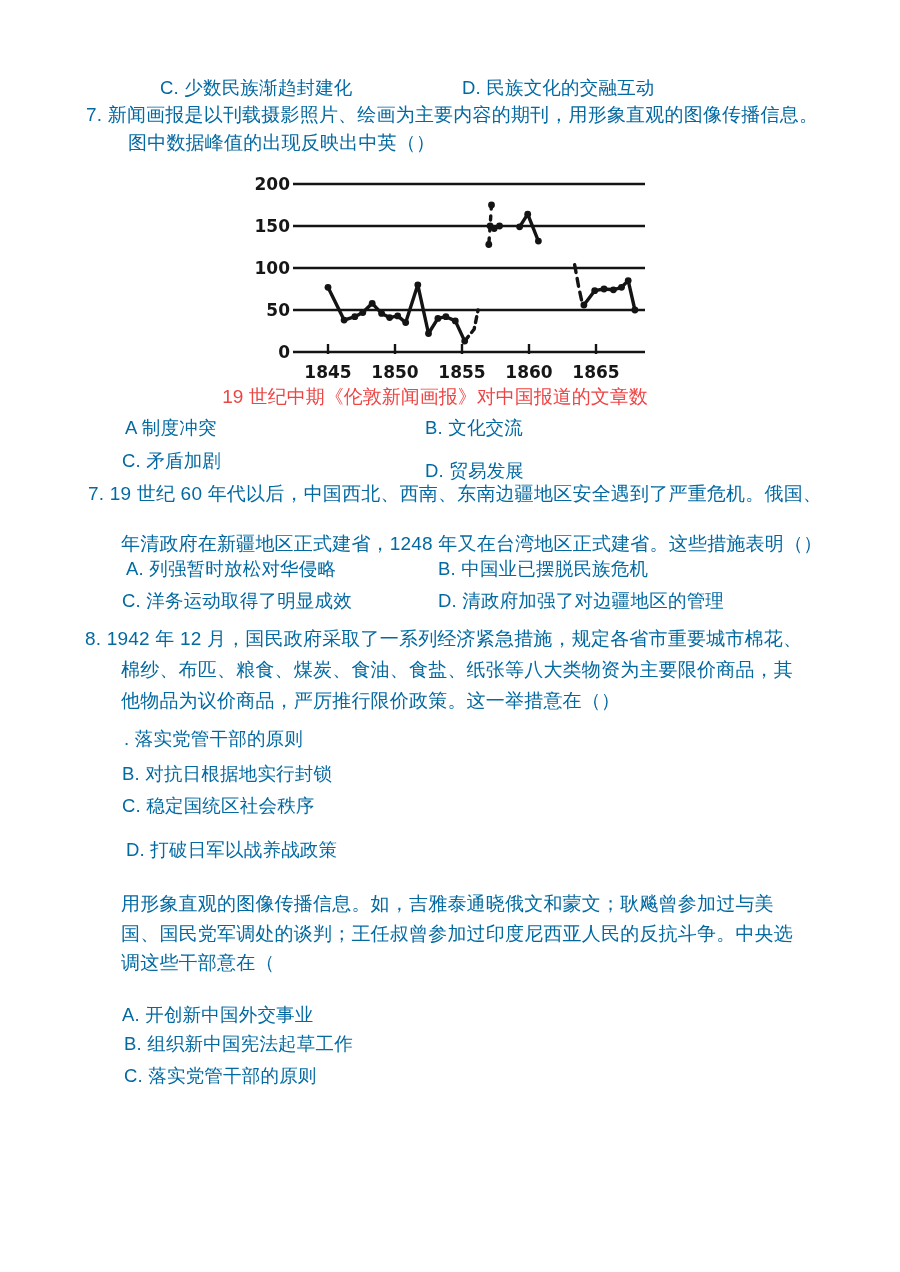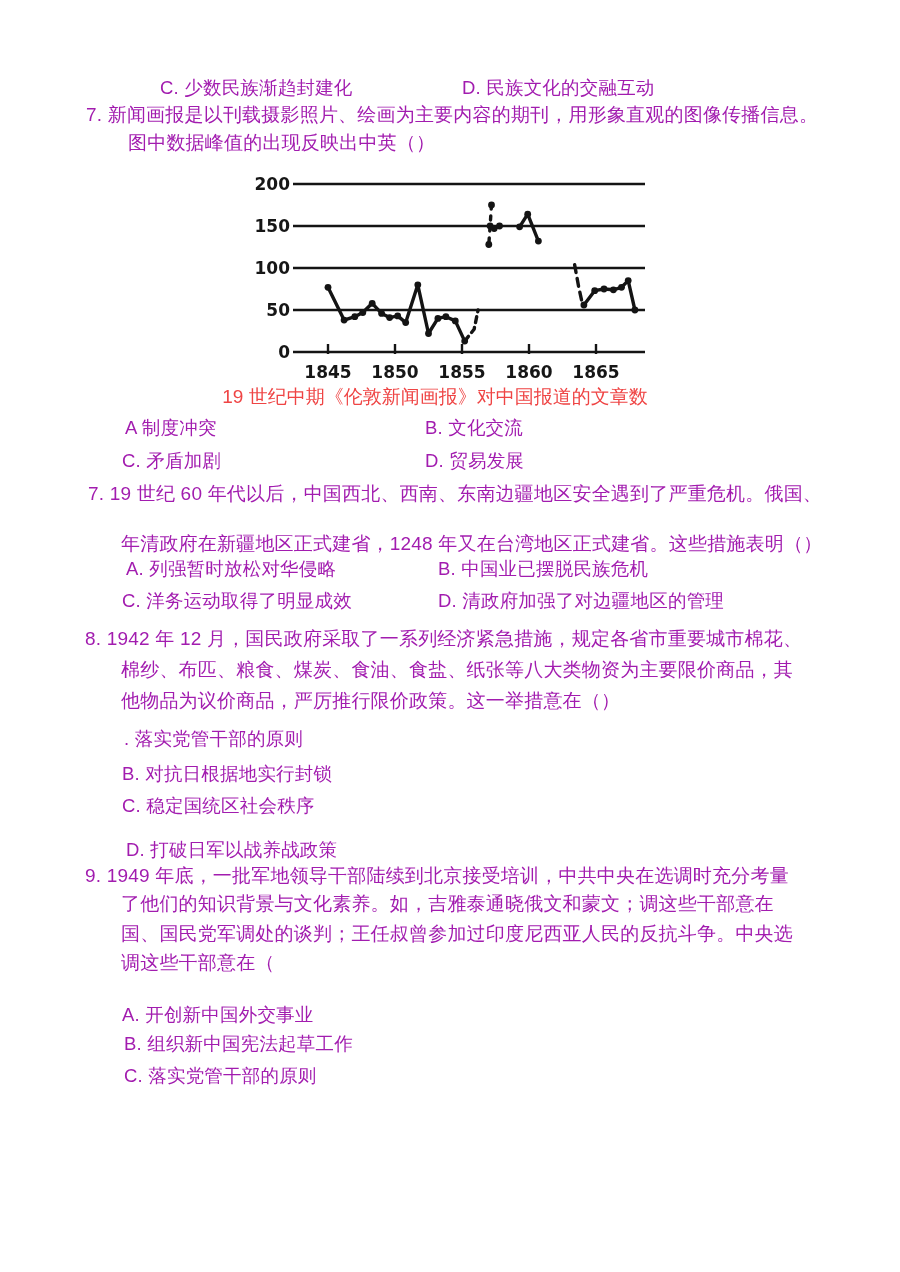--- a/index.html
+++ b/index.html
@@ -2,21 +2,21 @@
 <html><head>
 <meta charset="utf-8">
 <style>
   html,body{margin:0;padding:0;background:#fff;}
   .page{
     position:relative;width:900px;height:1272px;background:#ffffff;
     font-family:"Liberation Sans",sans-serif;color:#1a1a1a;overflow:hidden;
   }
   .tline{
     position:absolute;font-size:19px;line-height:23px;white-space:nowrap;
-    color:#a21caf;letter-spacing:0.2px;
+    color:#0369a1;letter-spacing:0.2px;
   }
   .opt{font-size:18.5px;}
   .caption{
     position:absolute;left:150px;width:570px;text-align:center;
     font-size:19px;white-space:nowrap;color:#ef4444;
   }
   .chart-svg{position:absolute;}
   .axlbl{
     font-family:"DejaVu Sans",sans-serif;font-weight:700;font-size:17px;fill:#161616;
   }
@@ -89,38 +89,37 @@
       <circle cx="358.4" cy="123.8" r="3.4" fill="#141414"></circle>
       <circle cx="366.5" cy="121.3" r="3.4" fill="#141414"></circle>
       <circle cx="373.2" cy="114.6" r="3.4" fill="#141414"></circle>
       <circle cx="379.9" cy="144.0" r="3.4" fill="#141414"></circle>
     </svg>
   <div class="caption" style="top:384px">19 世纪中期《伦敦新闻画报》对中国报道的文章数</div>
 
   <div class="tline opt" style="left:125px;top:416px">A  制度冲突</div>
   <div class="tline opt" style="left:425px;top:416px">B. 文化交流</div>
   <div class="tline opt" style="left:122px;top:449px">C. 矛盾加剧</div>
-  <div class="tline opt" style="left:425px;top:449px">D. 贸易发展</div>
+  <div class="tline opt" style="left:425px;top:459px">D. 贸易发展</div>
 
   <div class="tline" style="left:88px;top:482px">7. 19 世纪 60 年代以后，中国西北、西南、东南边疆地区安全遇到了严重危机。俄国、</div>
   <div class="tline" style="left:121px;top:532px">年清政府在新疆地区正式建省，1248 年又在台湾地区正式建省。这些措施表明（）</div>
   <div class="tline opt" style="left:126px;top:557px">A. 列强暂时放松对华侵略</div>
   <div class="tline opt" style="left:438px;top:557px">B. 中国业已摆脱民族危机</div>
   <div class="tline opt" style="left:122px;top:589px">C. 洋务运动取得了明显成效</div>
   <div class="tline opt" style="left:438px;top:589px">D. 清政府加强了对边疆地区的管理</div>
 
   <div class="tline" style="left:85px;top:627px">8. 1942 年 12 月，国民政府采取了一系列经济紧急措施，规定各省市重要城市棉花、</div>
   <div class="tline" style="left:121px;top:658px">棉纱、布匹、粮食、煤炭、食油、食盐、纸张等八大类物资为主要限价商品，其</div>
   <div class="tline" style="left:121px;top:689px">他物品为议价商品，严厉推行限价政策。这一举措意在（）</div>
   <div class="tline opt" style="left:124px;top:727px">. 落实党管干部的原则</div>
   <div class="tline opt" style="left:122px;top:762px">B. 对抗日根据地实行封锁</div>
   <div class="tline opt" style="left:122px;top:794px">C. 稳定国统区社会秩序</div>
   <div class="tline opt" style="left:126px;top:838px">D. 打破日军以战养战政策</div>
 
-  <div class="tline" style="left:85px;top:864px">9. 1949 年底，一批军地领导干部陆续到北京接受培训，中共中央在选调时充分考量</div>
-  <div class="tline" style="left:121px;top:892px">了他们的知识背景与文化素养。如，吉雅泰通晓俄文和蒙文；调这些干部意在</div>
+  <div class="tline" style="left:121px;top:892px">用形象直观的图像传播信息。如，吉雅泰通晓俄文和蒙文；耿飚曾参加过与美</div>
   <div class="tline" style="left:121px;top:922px">国、国民党军调处的谈判；王任叔曾参加过印度尼西亚人民的反抗斗争。中央选</div>
   <div class="tline" style="left:121px;top:951px">调这些干部意在（</div>
   <div class="tline opt" style="left:122px;top:1003px">A. 开创新中国外交事业</div>
   <div class="tline opt" style="left:124px;top:1032px">B. 组织新中国宪法起草工作</div>
   <div class="tline opt" style="left:124px;top:1064px">C. 落实党管干部的原则</div>
 
 </div>
 
 </body></html>

